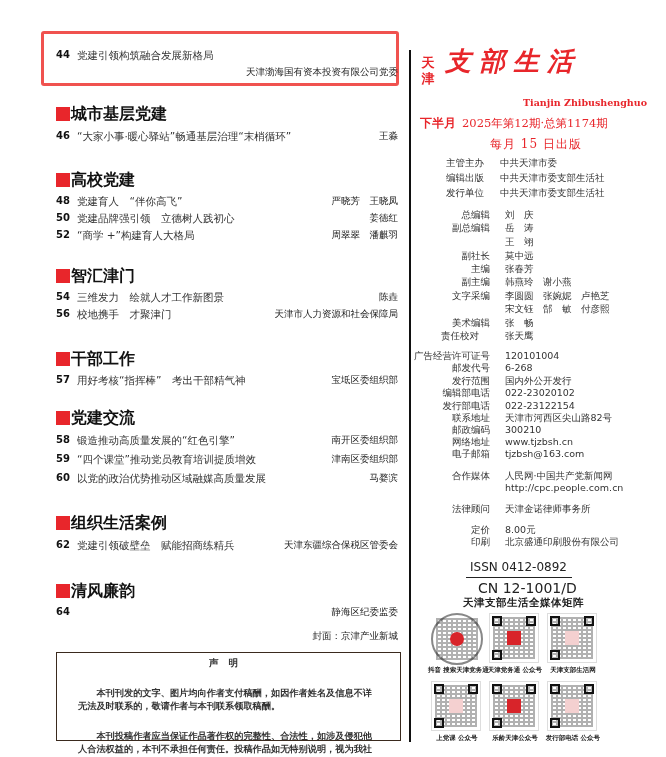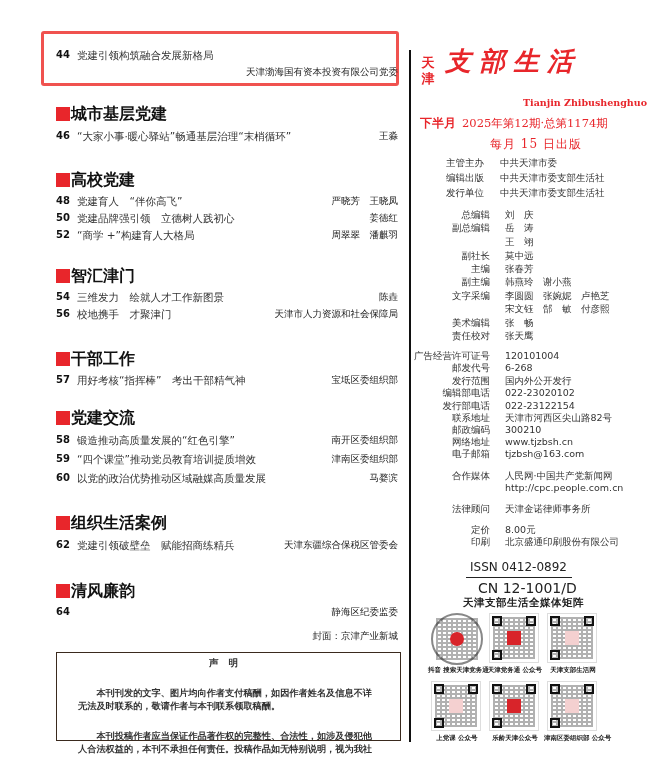--- a/index.html
+++ b/index.html
@@ -197,21 +197,21 @@
   </div>
 <div class="kv" style="left:410px; top:303px; width:240px;">
     <span class="k" style="right:160px"></span>
     <span class="v" style="left:95px">宋文钰　郜　敏　付彦熙</span>
   </div>
 <div class="kv" style="left:410px; top:317px; width:240px;">
     <span class="k" style="right:160px">美术编辑</span>
     <span class="v" style="left:95px">张　畅</span>
   </div>
 <div class="kv" style="left:410px; top:330px; width:240px;">
-    <span class="k" style="right:160px">责任校对</span>
+    <span class="k" style="right:171px">责任校对</span>
     <span class="v" style="left:95px">张天鹰</span>
   </div>
 
 <div class="kv" style="left:410px; top:350px; width:240px;">
     <span class="k" style="right:160px">广告经营许可证号</span>
     <span class="v" style="left:95px">120101004</span>
   </div>
 <div class="kv" style="left:410px; top:362px; width:240px;">
     <span class="k" style="right:160px">邮发代号</span>
     <span class="v" style="left:95px">6-268</span>
@@ -311,13 +311,13 @@
 </div>
 <div class="qr" style="left:547px; top:681px;">
   <div class="noise"></div>
     <div class="fin" style="left:2px;top:2px"></div>
     <div class="fin" style="right:2px;top:2px"></div>
     <div class="fin" style="left:2px;bottom:2px"></div>
     <div class="logo" style="background:#f4d0d0;"></div>
 </div>
 <div class="qr-label" style="left:428px; top:734px; width:58px;">上党课 公众号</div>
 <div class="qr-label" style="left:486px; top:734px; width:58px;">乐龄天津公众号</div>
-<div class="qr-label" style="left:544px; top:734px; width:58px;">津南区委组织部 公众号</div>
+<div class="qr-label" style="left:544px; top:734px; width:58px;">发行部电话 公众号</div>
 
 </body></html>

